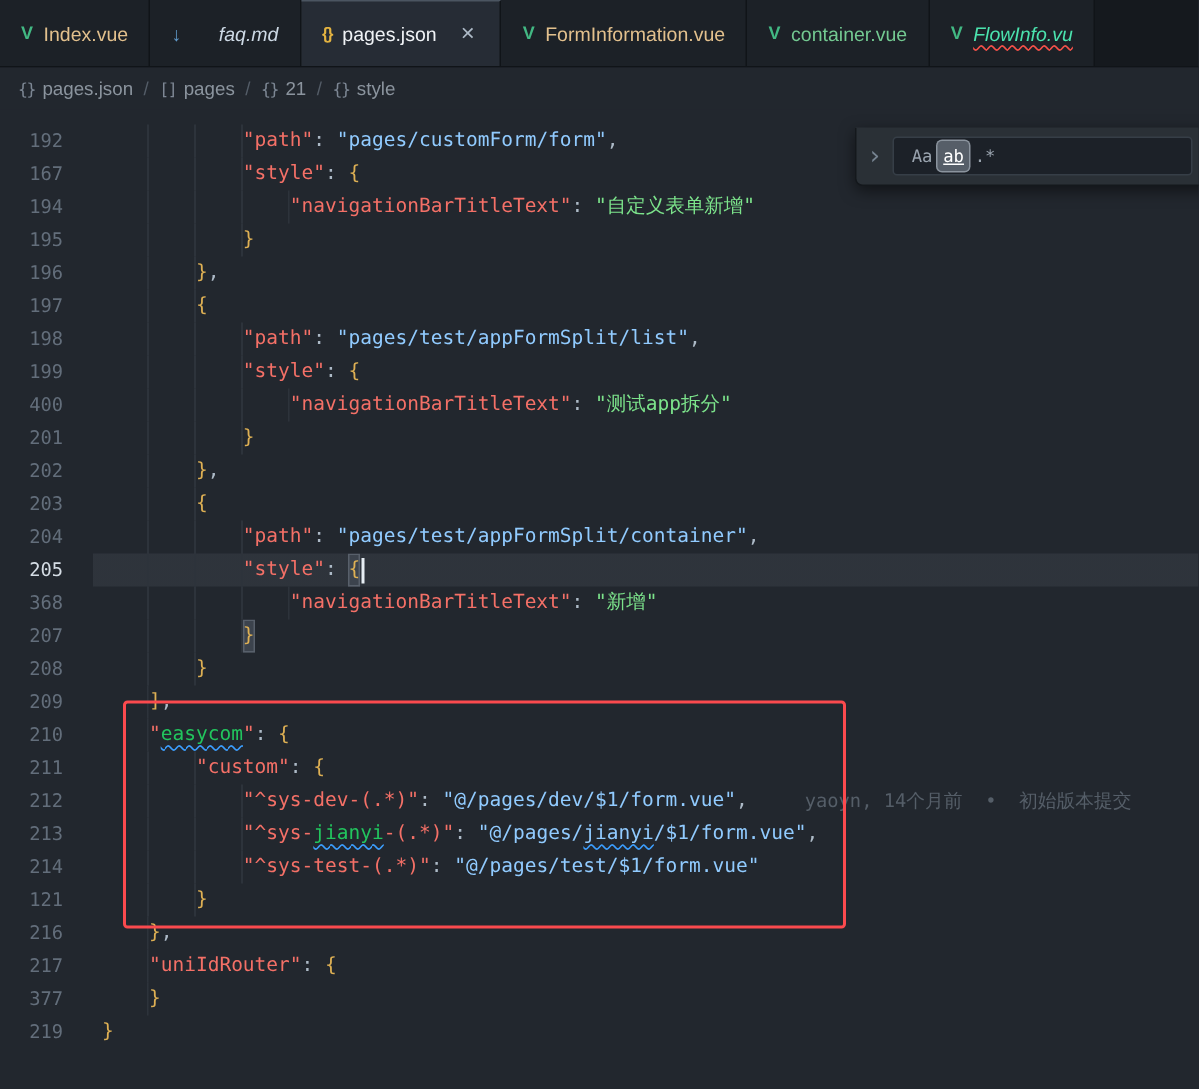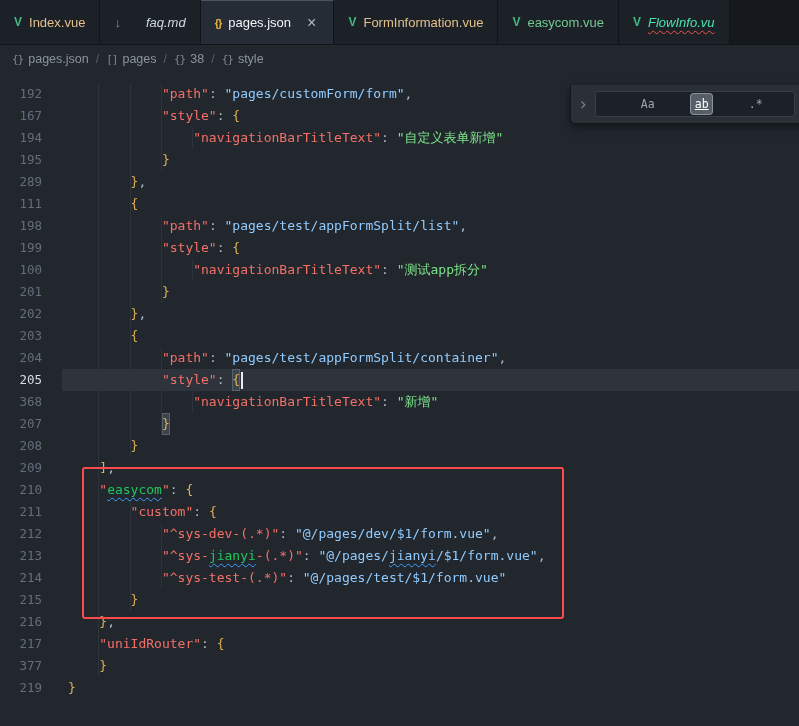--- a/index.html
+++ b/index.html
@@ -54,21 +54,21 @@
   
   .findw{position:absolute;top:12px;left:570px;width:290px;height:38px;background:#2a3036;
     border:1px solid #14181c;border-top:none;border-radius:0 0 5px 5px;
     box-shadow:0 3px 10px rgba(0,0,0,.5);display:flex;align-items:center;padding:0 5px;gap:5px;z-index:5;}
   .chev{color:#768390;font-size:17px;line-height:1;padding:0 2px;cursor:pointer;flex:none;}
   .find-input{width:200px;height:26px;background:#1c2128;border:1px solid #363e47;border-radius:3px;
     display:flex;align-items:center;padding:0 2px 0 8px;box-sizing:border-box;flex:none;}
   .find-text{color:#e6edf3;font-size:13px;flex:1;font-family:"Liberation Sans",sans-serif;}
   .toggle{width:21px;height:20px;display:flex;align-items:center;justify-content:center;flex:none;
     color:#9aa4af;font-size:11.5px;border-radius:3px;cursor:pointer;
-    font-family:"DejaVu Sans Mono",monospace;margin-left:33px;}
+    font-family:"DejaVu Sans Mono",monospace;}
   .toggle.on{background:#565e68;box-shadow:0 0 0 1px #8b949e;color:#ffffff;}
   .toggle.ww{text-decoration:underline;}
 </style>
 </head>
 <body>
 
 <div class="tabbar" id="tabbar">
     <div class="tab modified">
       <span class="ticon vue">V</span>
       <span class="label">Index.vue</span>
@@ -81,42 +81,42 @@
       <span class="ticon json">{}</span>
       <span class="label">pages.json</span>
       <span class="close">×</span>
     </div>
     <div class="tab modified">
       <span class="ticon vue">V</span>
       <span class="label">FormInformation.vue</span>
     </div>
     <div class="tab untracked">
       <span class="ticon vue">V</span>
-      <span class="label">easycom.vue</span>
+      <span class="label">container.vue</span>
     </div>
     <div class="tab error">
       <span class="ticon vue">V</span>
       <span class="label">FlowInfo.vu</span>
     </div>
   </div>
 
 <div class="breadcrumbs" id="breadcrumbs">
     <span class="bc-item">
       <span class="bc-icon">{}</span>
       <span>pages.json</span>
     </span>
     <span class="bc-sep">/</span>
     <span class="bc-item">
       <span class="bc-icon">[]</span>
       <span>pages</span>
     </span>
     <span class="bc-sep">/</span>
     <span class="bc-item">
       <span class="bc-icon">{}</span>
-      <span>38</span>
+      <span>21</span>
     </span>
     <span class="bc-sep">/</span>
     <span class="bc-item">
       <span class="bc-icon">{}</span>
       <span>style</span>
     </span>
   </div>
 
 <div class="editor">
   <div id="code">
@@ -130,37 +130,37 @@
       </div>
       <div class="line">
         <span class="num">194</span>
         <span class="content"><span class="ind" style="width: 16ch;"></span><span class="t-k">"navigationBarTitleText"</span><span class="t-p">: </span><span class="t-g">"自定义表单新增"</span></span>
       </div>
       <div class="line">
         <span class="num">195</span>
         <span class="content"><span class="ind" style="width: 12ch;"></span><span class="t-b">}</span></span>
       </div>
       <div class="line">
-        <span class="num">289</span>
+        <span class="num">196</span>
         <span class="content"><span class="ind" style="width: 8ch;"></span><span class="t-b">}</span><span class="t-p">,</span></span>
       </div>
       <div class="line">
-        <span class="num">111</span>
+        <span class="num">197</span>
         <span class="content"><span class="ind" style="width: 8ch;"></span><span class="t-b">{</span></span>
       </div>
       <div class="line">
         <span class="num">198</span>
         <span class="content"><span class="ind" style="width: 12ch;"></span><span class="t-k">"path"</span><span class="t-p">: </span><span class="t-s">"pages/test/appFormSplit/list"</span><span class="t-p">,</span></span>
       </div>
       <div class="line">
         <span class="num">199</span>
         <span class="content"><span class="ind" style="width: 12ch;"></span><span class="t-k">"style"</span><span class="t-p">: </span><span class="t-b">{</span></span>
       </div>
       <div class="line">
-        <span class="num">100</span>
+        <span class="num">400</span>
         <span class="content"><span class="ind" style="width: 16ch;"></span><span class="t-k">"navigationBarTitleText"</span><span class="t-p">: </span><span class="t-g">"测试app拆分"</span></span>
       </div>
       <div class="line">
         <span class="num">201</span>
         <span class="content"><span class="ind" style="width: 12ch;"></span><span class="t-b">}</span></span>
       </div>
       <div class="line">
         <span class="num">202</span>
         <span class="content"><span class="ind" style="width: 8ch;"></span><span class="t-b">}</span><span class="t-p">,</span></span>
       </div>
@@ -195,32 +195,32 @@
       <div class="line">
         <span class="num">210</span>
         <span class="content"><span class="ind" style="width: 4ch;"></span><span class="t-k">"</span><span class="t-kw">easycom</span><span class="t-k">"</span><span class="t-p">: </span><span class="t-b">{</span></span>
       </div>
       <div class="line">
         <span class="num">211</span>
         <span class="content"><span class="ind" style="width: 8ch;"></span><span class="t-k">"custom"</span><span class="t-p">: </span><span class="t-b">{</span></span>
       </div>
       <div class="line">
         <span class="num">212</span>
-        <span class="content"><span class="ind" style="width: 12ch;"></span><span class="t-k">"^sys-dev-(.*)"</span><span class="t-p">: </span><span class="t-s">"@/pages/dev/$1/form.vue"</span><span class="t-p">,</span></span>
+        <span class="content"><span class="ind" style="width: 12ch;"></span><span class="t-k">"^sys-dev-(.*)"</span><span class="t-p">: </span><span class="t-s">"@/pages/dev/$1/form.vue"</span><span class="t-p">,</span><span class="blame">yaoyn, 14个月前  •  初始版本提交</span></span>
       </div>
       <div class="line">
         <span class="num">213</span>
         <span class="content"><span class="ind" style="width: 12ch;"></span><span class="t-k">"^sys-</span><span class="t-kw">jianyi</span><span class="t-k">-(.*)"</span><span class="t-p">: </span><span class="t-s">"@/pages/</span><span class="t-sw">jianyi</span><span class="t-s">/$1/form.vue"</span><span class="t-p">,</span></span>
       </div>
       <div class="line">
         <span class="num">214</span>
         <span class="content"><span class="ind" style="width: 12ch;"></span><span class="t-k">"^sys-test-(.*)"</span><span class="t-p">: </span><span class="t-s">"@/pages/test/$1/form.vue"</span></span>
       </div>
       <div class="line">
-        <span class="num">215</span>
+        <span class="num">121</span>
         <span class="content"><span class="ind" style="width: 8ch;"></span><span class="t-b">}</span></span>
       </div>
       <div class="line">
         <span class="num">216</span>
         <span class="content"><span class="ind" style="width: 4ch;"></span><span class="t-b">}</span><span class="t-p">,</span></span>
       </div>
       <div class="line">
         <span class="num">217</span>
         <span class="content"><span class="ind" style="width: 4ch;"></span><span class="t-k">"uniIdRouter"</span><span class="t-p">: </span><span class="t-b">{</span></span>
       </div>

